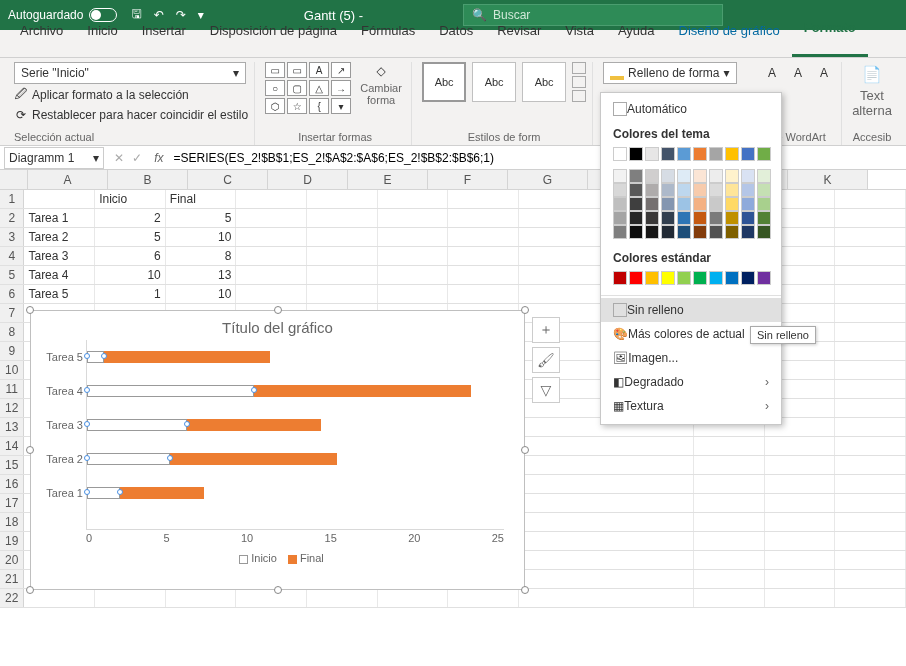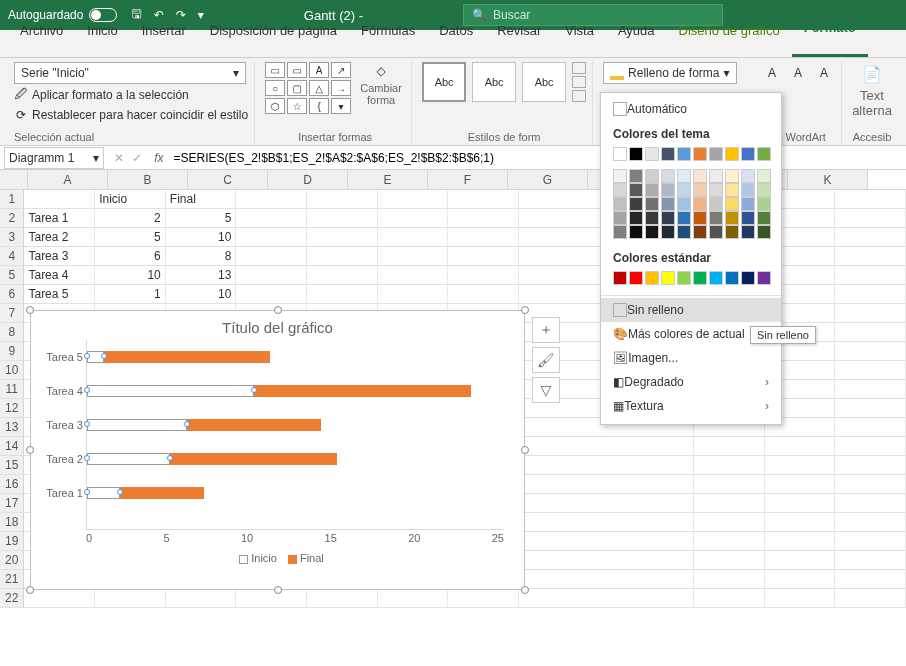--- a/index.html
+++ b/index.html
@@ -13,21 +13,21 @@
 .titlebar .qa { display: flex; gap: 12px; margin-left: 14px; align-items: center; }
 .titlebar .qa span { cursor: pointer; }
 .titlebar .doctitle { margin-left: 100px; font-size: 13px; }
 .titlebar .searchbox { margin-left: 100px; display: flex; align-items: center; background: #2e8b57; border: 1px solid #4a9d6f; height: 22px; width: 260px; padding: 0 8px; gap: 6px; }
 .titlebar .searchbox input { background: transparent; border: none; color: #0f172a; outline: none; font-size: 12px; width: 100%; }
 .titlebar .searchbox input::placeholder { color: #d0e8d8; }
 
 
 .ribbon-tabs { background: #f3f2f1; height: 28px; display: flex; align-items: flex-end; border-bottom: 1px solid #d0d0d0; padding-left: 8px; gap: 0; }
 .ribbon-tabs .tab { padding: 19px 12px; font-size: 13px; cursor: pointer; color: #333; }
-.ribbon-tabs .tab.ctx { color: #4d7c0f; }
+.ribbon-tabs .tab.ctx { color: #0369a1; }
 .ribbon-tabs .tab.active { color: #217346; border-bottom: 3px solid #217346; font-weight: 600; }
 
 
 .ribbon { background: #f3f2f1; height: 88px; display: flex; border-bottom: 1px solid #d0d0d0; padding: 4px 8px 0 8px; gap: 4px; position: relative; }
 .group { display: flex; flex-direction: column; align-items: center; justify-content: space-between; padding: 0 6px; border-right: 1px solid #e0e0e0; }
 .group:last-child { border-right: none; }
 .group-label { font-size: 11px; color: #666; margin-top: auto; padding-bottom: 2px; }
 .group-body { display: flex; flex-direction: column; gap: 2px; }
 .selector-combo { width: 232px; height: 22px; border: 1px solid #ababab; background: #fff; display: flex; align-items: center; padding: 0 6px; justify-content: space-between; font-size: 12px; }
 .format-link { display: flex; align-items: center; gap: 4px; font-size: 12px; padding: 2px 0; cursor: pointer; color: #333; }
@@ -121,21 +121,21 @@
   <div class="autoguardado">
     <span>Autoguardado</span>
     <span class="toggle"></span>
   </div>
   <div class="qa">
     <span>🖫</span>
     <span>↶</span>
     <span>↷</span>
     <span>▾</span>
   </div>
-  <div class="doctitle">Gantt (2) -</div>
+  <div class="doctitle">Gantt (5) -</div>
   <div class="searchbox">
     <span>🔍</span>
     <input placeholder="Buscar" style="">
   </div>
 </div>
 
 <div class="ribbon-tabs">
   <div class="tab">Archivo</div>
   <div class="tab">Inicio</div>
   <div class="tab">Insertar</div>

